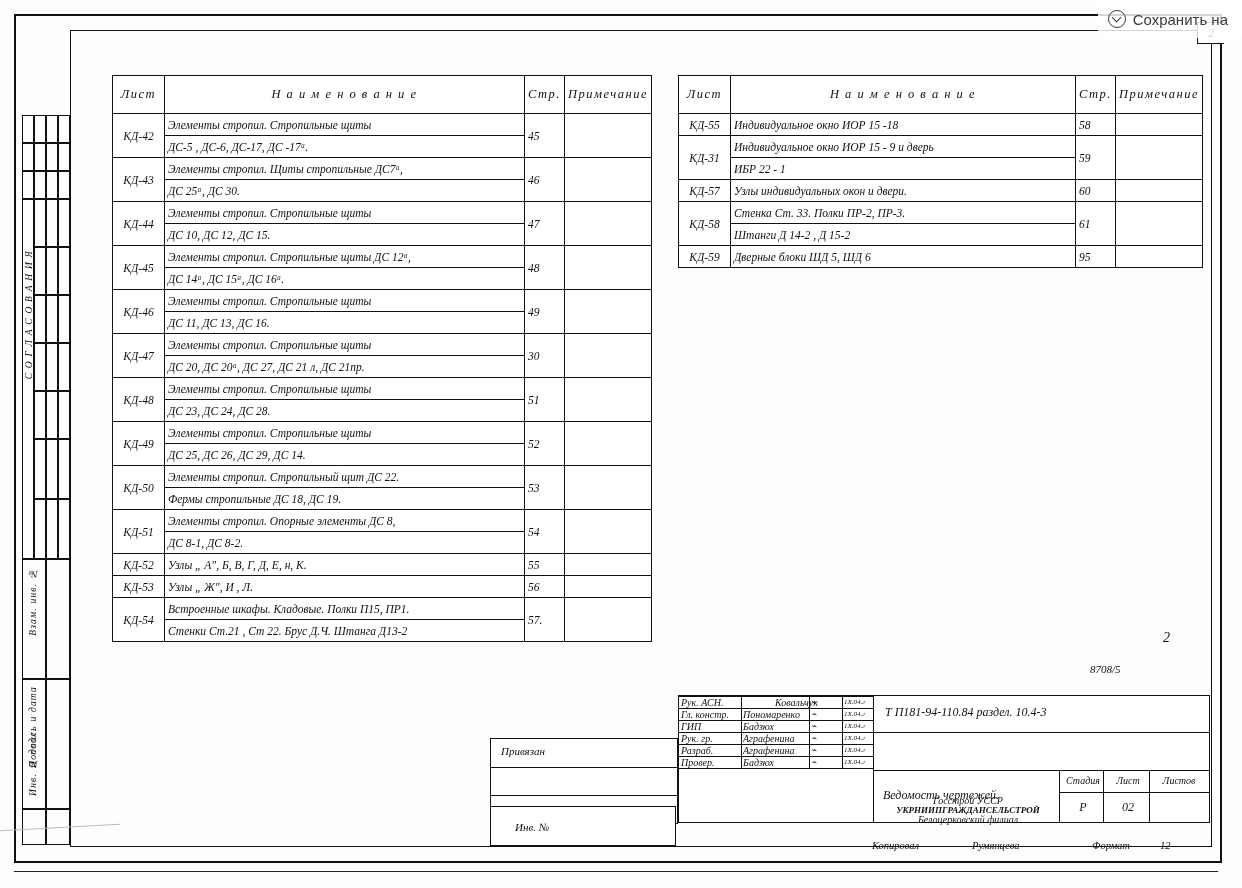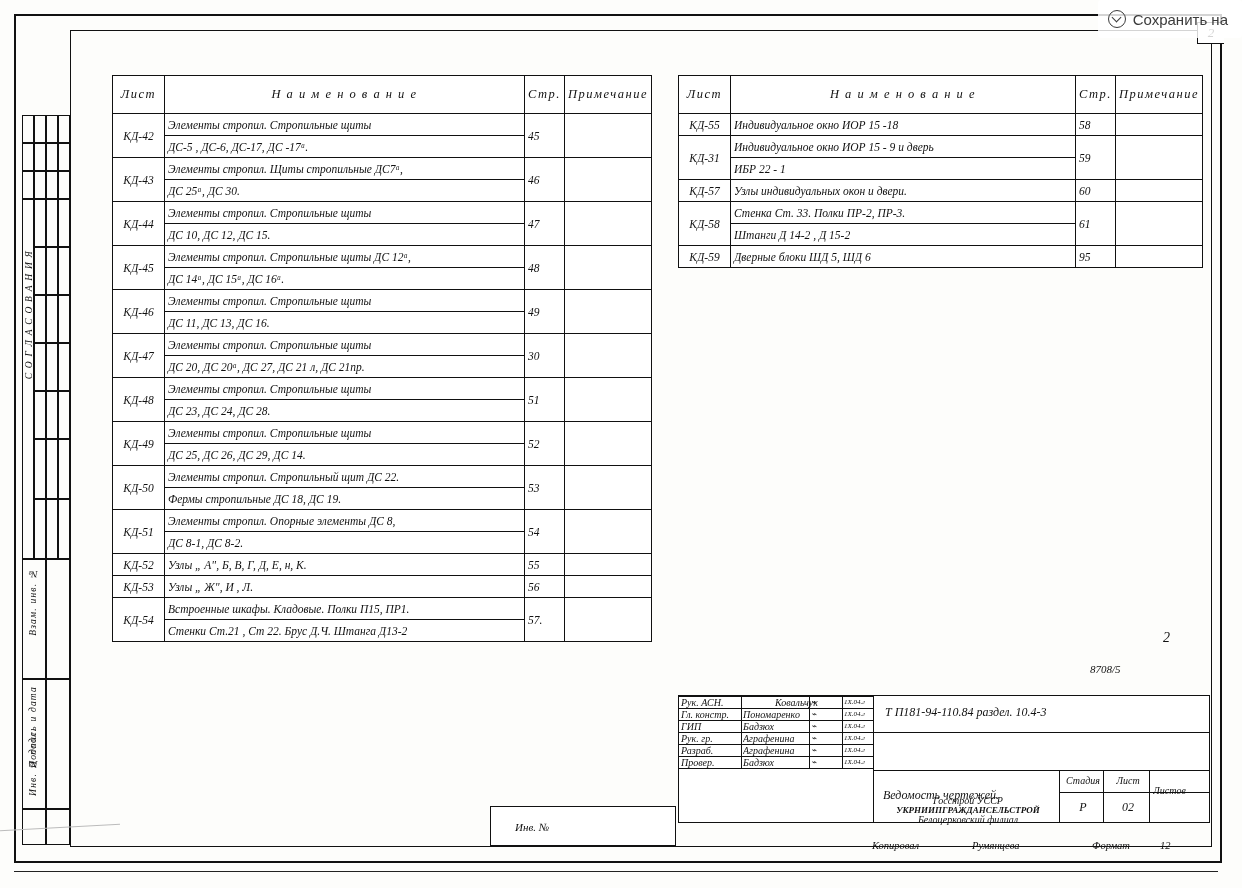--- a/index.html
+++ b/index.html
@@ -489,20 +489,25 @@
         <td class="c-sheet">КД-59</td>
         <td class="c-name">Дверные  блоки  ШД 5,  ШД 6</td>
         <td class="c-page">95</td>
         <td class="c-note"></td>
       </tr>
     </tbody>
   </table>
 
   <div class="code-top">8708/5</div>
 
+  <div class="box-prvyazan">
+    <div class="r" style="top:28px;"></div>
+    <div class="r" style="top:56px;"></div>
+    <span class="lbl" style="left:10px; top:6px;">Привязан</span>
+  </div>
   <div class="box-inv">
     <span class="lbl" style="left:24px; top:14px;">Инв.  №</span>
   </div>
 
   <div class="titleblock">
 
     <div class="tb-line" style="left:0;   top:0;  width:194px; height:1px;"></div>
     <div class="tb-line" style="left:62px;top:0;  width:1px;  height:72px;"></div>
     <div class="tb-line" style="left:130px;top:0; width:1px;  height:72px;"></div>
     <div class="tb-line" style="left:163px;top:0; width:1px;  height:72px;"></div>
@@ -552,21 +557,21 @@
     <div class="tb-cell" style="left:64px; top:61px; width:66px;">Бадзюх</div>
     <div class="tb-cell sig" style="left:132px;top:61px;width:30px;">⌁</div>
     <div class="tb-cell" style="left:165px;top:62px; width:28px; font-size:7px;">1Х.04.г</div>
 
     <div class="tb-cell tb-big" style="left:206px; top:9px; width:320px;">Т П181-94-110.84    раздел. 10.4-3</div>
 
     <div class="tb-cell tb-big" style="left:204px; top:92px; width:170px;">Ведомость  чертежей.</div>
 
     <div class="tb-cell" style="left:384px; top:79px; width:40px; text-align:center;">Стадия</div>
     <div class="tb-cell" style="left:428px; top:79px; width:42px; text-align:center;">Лист</div>
-    <div class="tb-cell" style="left:474px; top:89px; width:52px; text-align:left;">Листов</div>
+    <div class="tb-cell" style="left:474px; top:79px; width:52px; text-align:center;">Листов</div>
     <div class="tb-cell" style="left:384px; top:104px; width:40px; text-align:center; font-size:12px;">Р</div>
     <div class="tb-cell" style="left:428px; top:104px; width:42px; text-align:center; font-size:12px;">02</div>
     <div class="tb-cell" style="left:474px; top:104px; width:52px; text-align:center; font-size:12px;"></div>
 
     <div class="tb-cell" style="left:200px; top:99px; width:178px; text-align:center;">Госстрой   УССР</div>
     <div class="tb-cell" style="left:196px; top:109px; width:186px; text-align:center; font-weight:bold; font-size:9px;">УКРНИИПГРАЖДАНСЕЛЬСТРОЙ</div>
     <div class="tb-cell" style="left:198px; top:118px; width:182px; text-align:center;">Белоцерковский филиал</div>
   </div>
 
   <div class="footer-line" style="left:872px; top:840px;">Копировал</div>

